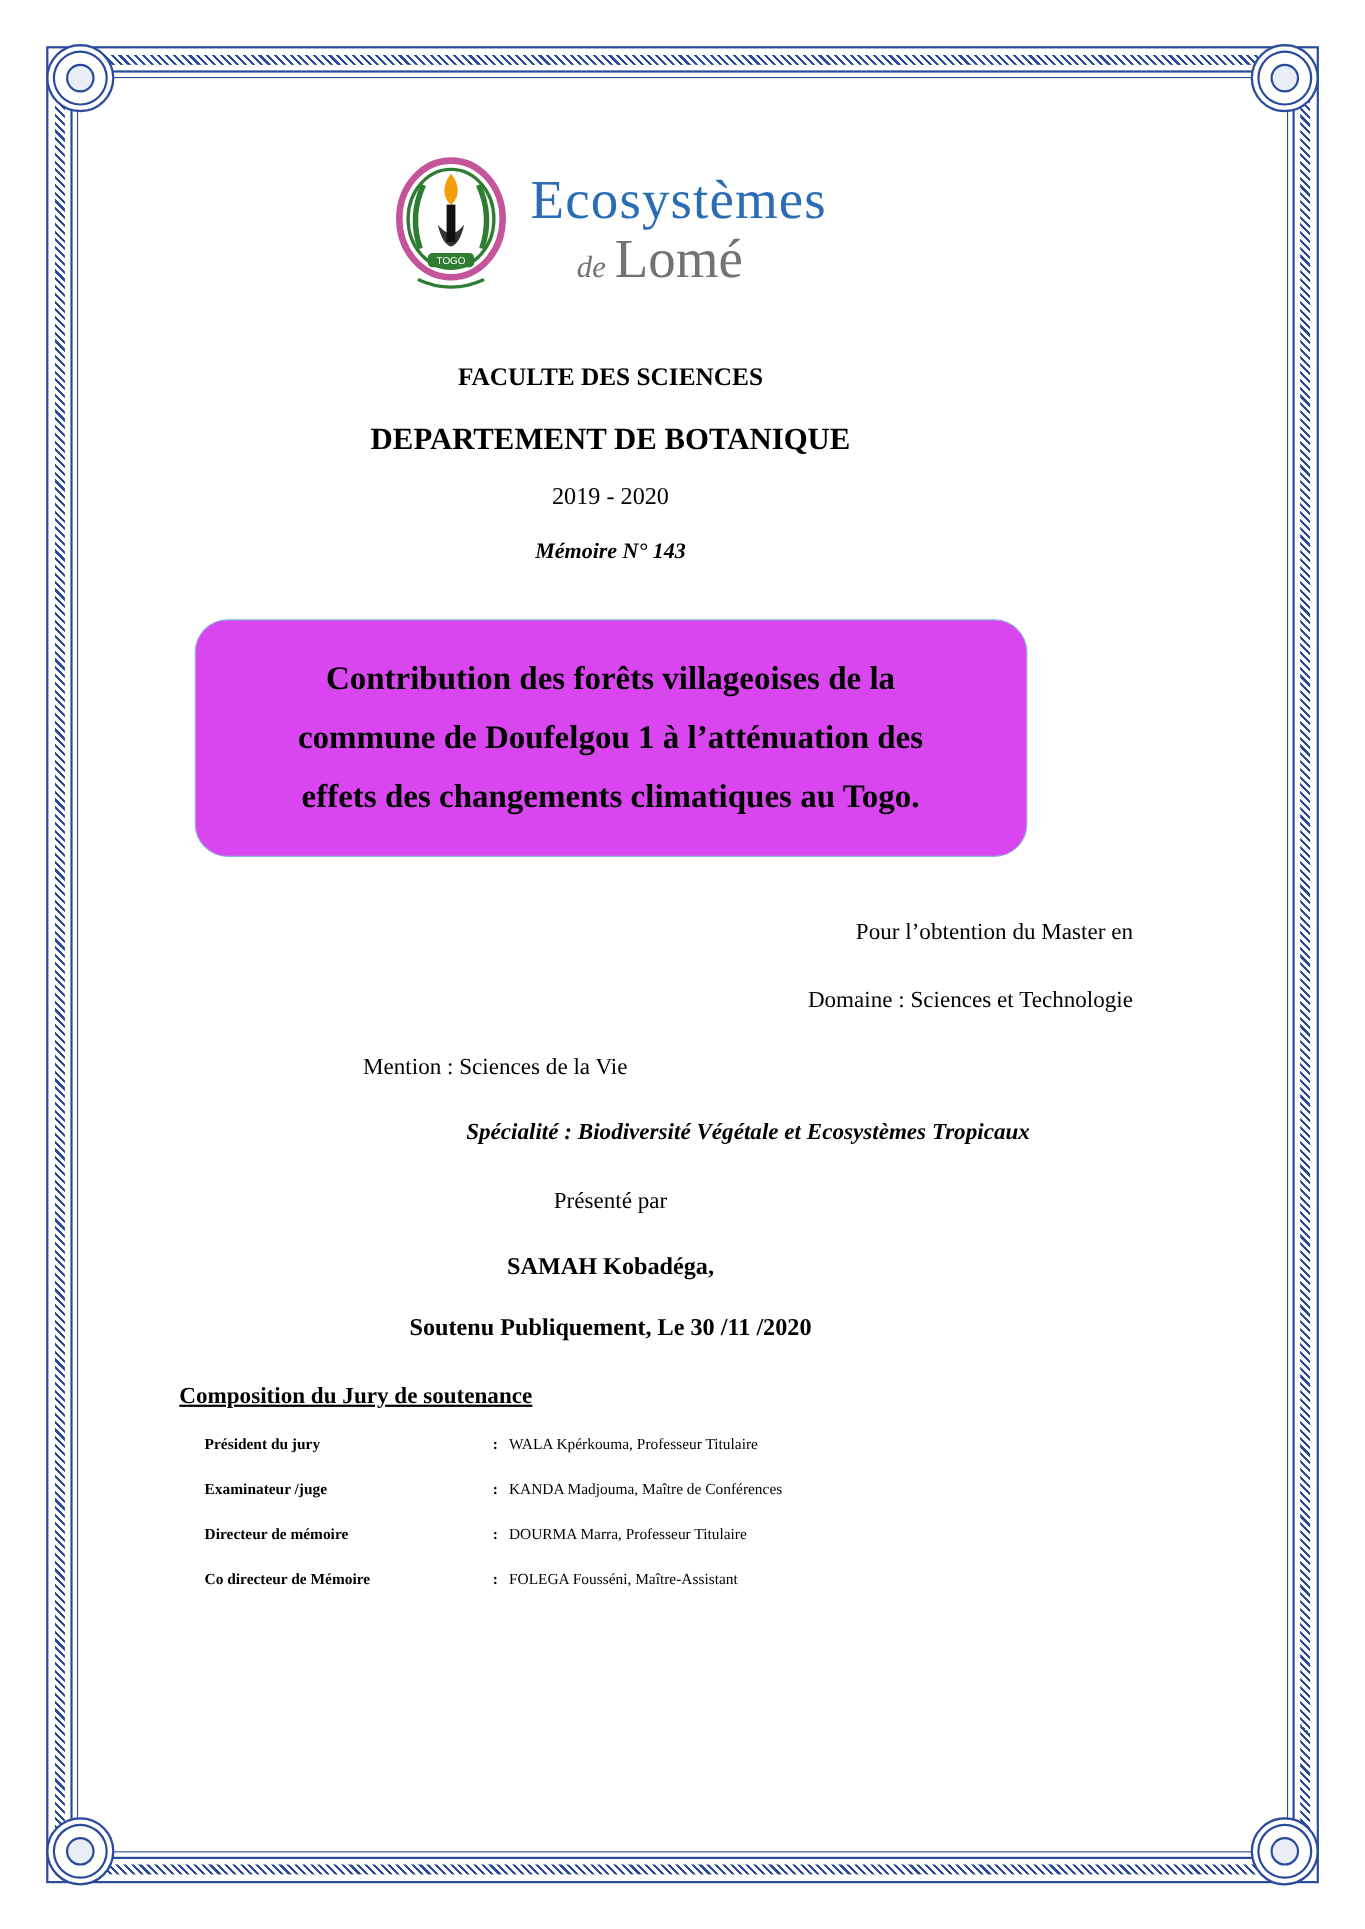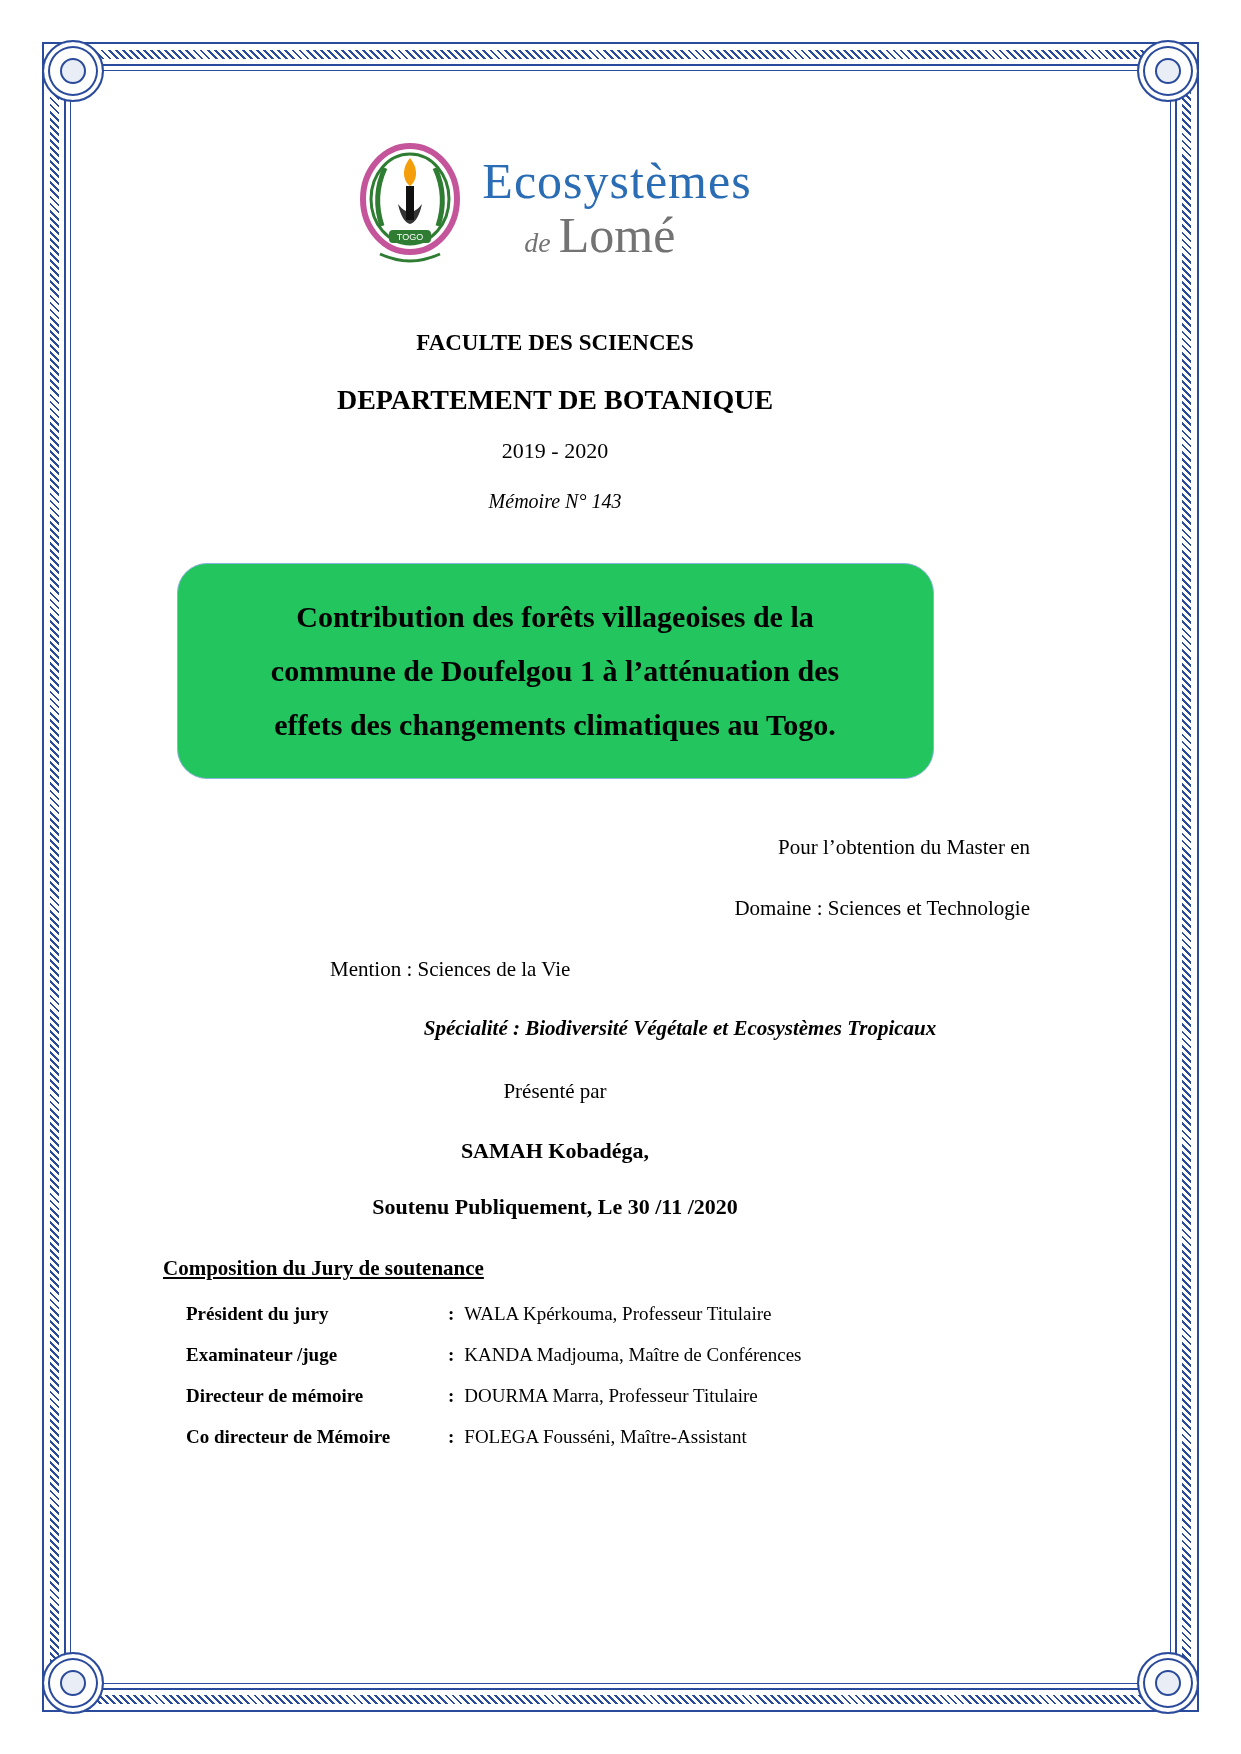--- a/index.html
+++ b/index.html
@@ -69,27 +69,27 @@
   }
   .logo-line2{
     font-size:50px; color:#737373; line-height:1; margin-top:4px;
     padding-left:42px;
   }
   .logo-de{ font-size:28px; font-style:italic; margin-right:8px; }
 
   .faculty{ margin-top:56px; font-size:23px; font-weight:bold; }
   .department{ margin-top:28px; font-size:28px; font-weight:bold; }
   .year{ margin-top:22px; font-size:22px;font-family:Liberation Serif, serif; }
-  .memoir{ margin-top:26px; font-size:20px; font-weight:normal; font-style:italic; }
+  .memoir{ margin-top:26px; font-size:20px; font-weight:bold; font-style:italic; }
 
   
   .title-box{
     margin:50px auto 0 auto;
     width:715px;
-    background:#22c55e;
+    background:#d946ef;
     border:1px solid #8ab4dc;
     border-radius:30px;
     padding:22px 20px;
   }
   .title-line{
     font-size:30px; font-weight:bold; line-height:46px; margin:8px 0;
   }
 
   
   .intro{ margin-top:56px; font-size:21px; text-align:right; margin-left:215px; }
@@ -103,21 +103,21 @@
   .presente{ margin-top:38px; font-size:21px; }
   .author{ margin-top:34px; font-size:22px; font-weight:bold; }
   .soutenu{ margin-top:30px; font-size:22px; font-weight:bold; }
 
   
   .jury-heading{
     margin-top:36px; text-align:left; margin-left:83px;
     font-size:21px; font-weight:bold; text-decoration:underline;
   }
   .jury-table{ margin-top:12px; margin-left:106px; text-align:left; }
-  .jury-row{ display:flex; font-size:19px; line-height:41px; }
+  .jury-row{ display:flex; font-size:14px; line-height:41px; }
   .jury-role{ width:262px; font-weight:bold; flex-shrink:0; }
   .jury-colon{ font-weight:bold; margin-right:10px; }
   .jury-person{ }
 </style>
 </head>
 <body>
 
 <div class="page">
 
   <div class="frame-outer"></div>

